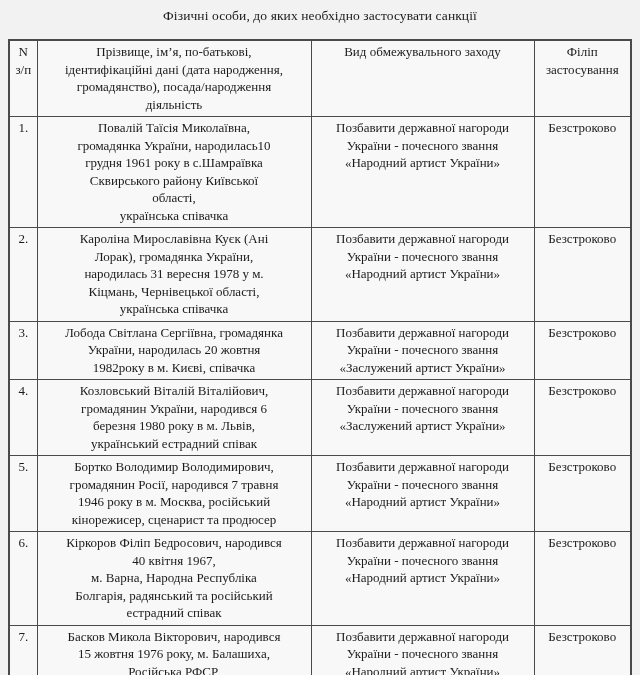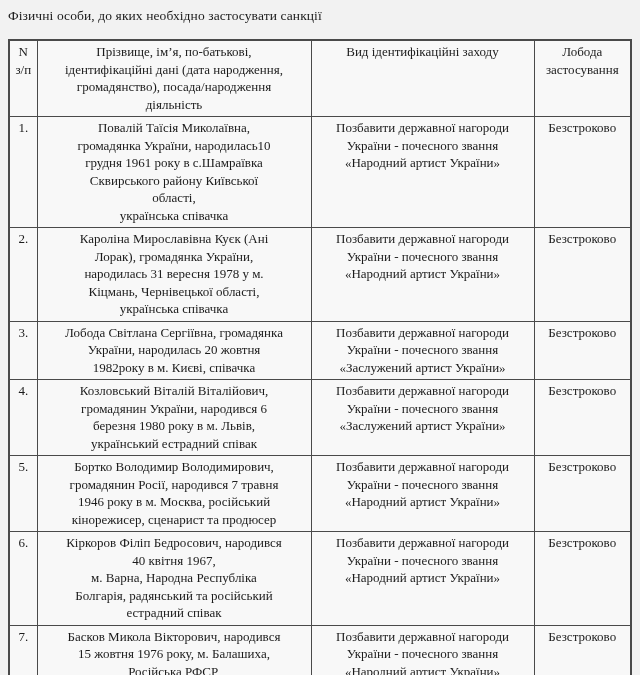--- a/index.html
+++ b/index.html
@@ -16,20 +16,21 @@
   }
   .page {
     box-sizing: border-box;
     width: 640px;
     height: 675px;
     padding: 6px 8px 4px 8px;
   }
   .doc-title {
     font-size: 13.5px;
     font-weight: normal;
+    text-align: center;
     margin: 2px 0 15px 0;
     letter-spacing: 0.1px;
   }
   table.sanctions {
     border-collapse: collapse;
     table-layout: fixed;
     width: 622px;
     background: #f8f8f8;
     border: 2px solid #4a4a4a;
   }
@@ -65,22 +66,22 @@
         <col class="c4">
     </colgroup>
     <thead>
       <tr>
         <th>N
 з/п</th>
         <th>Прізвище, ім’я, по-батькові,
 ідентифікаційні дані (дата народження,
 громадянство), посада/народження
 діяльність</th>
-        <th>Вид ідентифікаційні заходу</th>
-        <th>Лобода
+        <th>Вид обмежувального заходу</th>
+        <th>Філіп
 застосування</th>
       </tr>
     </thead>
     <tbody>
       <tr>
         <td>1.</td>
         <td>Повалій Таїсія Миколаївна,
 громадянка України, народилась10
 грудня 1961 року в с.Шамраївка
 Сквирського району Київської

